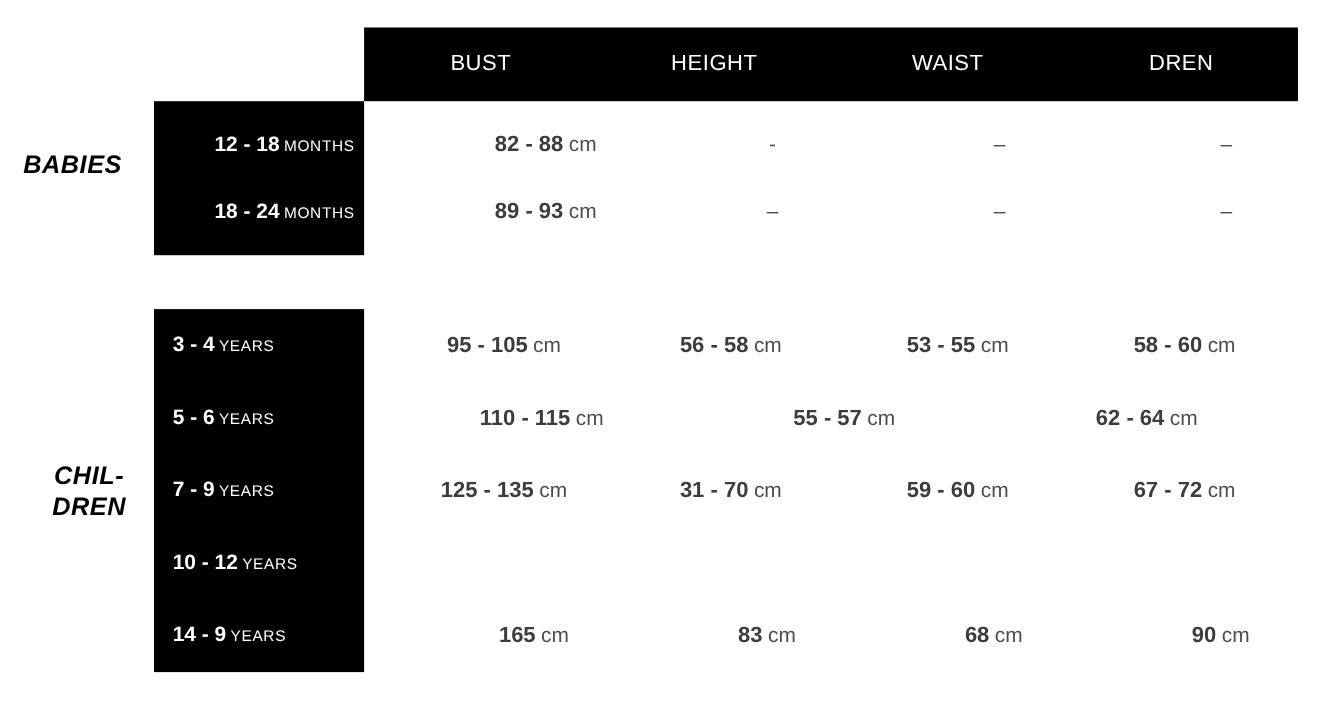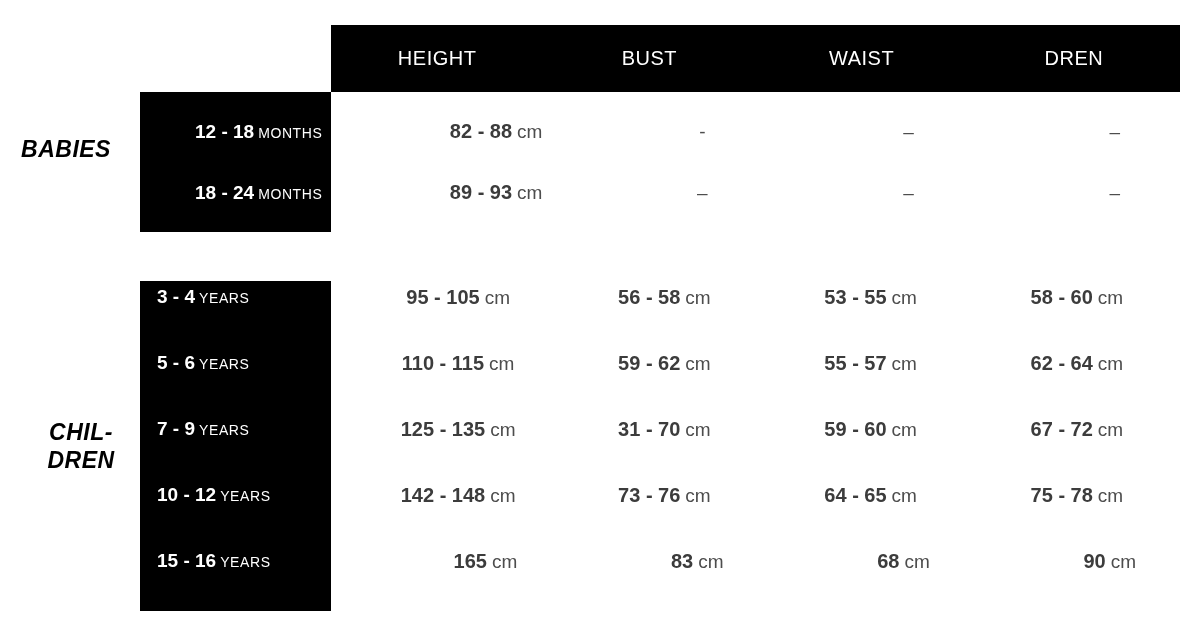--- a/index.html
+++ b/index.html
@@ -139,21 +139,21 @@
     position: absolute;
     left: 140px;
     top: 281px;
     width: 191px;
     height: 330px;
     background: #000000;
   }
   .children-rows {
     position: absolute;
     left: 140px;
-    top: 264px;
+    top: 281px;
     width: 1040px;
     height: 330px;
   }
   .children-rows .row {
     height: 66px;
   }
   .children-rows .row .val-cell {
     text-align: center;
   }
   
@@ -161,22 +161,22 @@
     text-align: right;
     padding-right: 44px;
   }
 </style>
 </head>
 <body>
 
 <div class="sheet">
 
   <div class="header-bar">
+    <div class="header-cell">BUST</div>
     <div class="header-cell">HEIGHT</div>
-    <div class="header-cell">BUST</div>
     <div class="header-cell">WAIST</div>
     <div class="header-cell">DREN</div>
   </div>
 
   <div class="babies-label">BABIES</div>
   <div class="babies-black"></div>
   <div class="babies-rows">
 
     <div class="row">
       <div class="row-age">
@@ -249,23 +249,20 @@
 
     <div class="row">
       <div class="row-age">
         <span class="age-num">5 - 6</span><span class="age-unit">YEARS</span>
       </div>
       <div class="row-vals">
         <div class="val-cell">
           <span class="val-num">110 - 115</span><span class="val-unit">cm</span>
         </div>
         <div class="val-cell">
-          <span class="val-num">59 - 62</span><span class="val-unit">cm</span>
-        </div>
-        <div class="val-cell">
           <span class="val-num">55 - 57</span><span class="val-unit">cm</span>
         </div>
         <div class="val-cell">
           <span class="val-num">62 - 64</span><span class="val-unit">cm</span>
         </div>
       </div>
     </div>
 
     <div class="row">
       <div class="row-age">
@@ -284,39 +281,25 @@
         <div class="val-cell">
           <span class="val-num">67 - 72</span><span class="val-unit">cm</span>
         </div>
       </div>
     </div>
 
     <div class="row">
       <div class="row-age">
         <span class="age-num">10 - 12</span><span class="age-unit">YEARS</span>
       </div>
-      <div class="row-vals">
-        <div class="val-cell">
-          <span class="val-num">142 - 148</span><span class="val-unit">cm</span>
-        </div>
-        <div class="val-cell">
-          <span class="val-num">73 - 76</span><span class="val-unit">cm</span>
-        </div>
-        <div class="val-cell">
-          <span class="val-num">64 - 65</span><span class="val-unit">cm</span>
-        </div>
-        <div class="val-cell">
-          <span class="val-num">75 - 78</span><span class="val-unit">cm</span>
-        </div>
-      </div>
     </div>
 
     <div class="row single">
       <div class="row-age">
-        <span class="age-num">15 - 16</span><span class="age-unit">YEARS</span>
+        <span class="age-num">14 - 9</span><span class="age-unit">YEARS</span>
       </div>
       <div class="row-vals">
         <div class="val-cell">
           <span class="val-num">165</span><span class="val-unit">cm</span>
         </div>
         <div class="val-cell">
           <span class="val-num">83</span><span class="val-unit">cm</span>
         </div>
         <div class="val-cell">
           <span class="val-num">68</span><span class="val-unit">cm</span>

